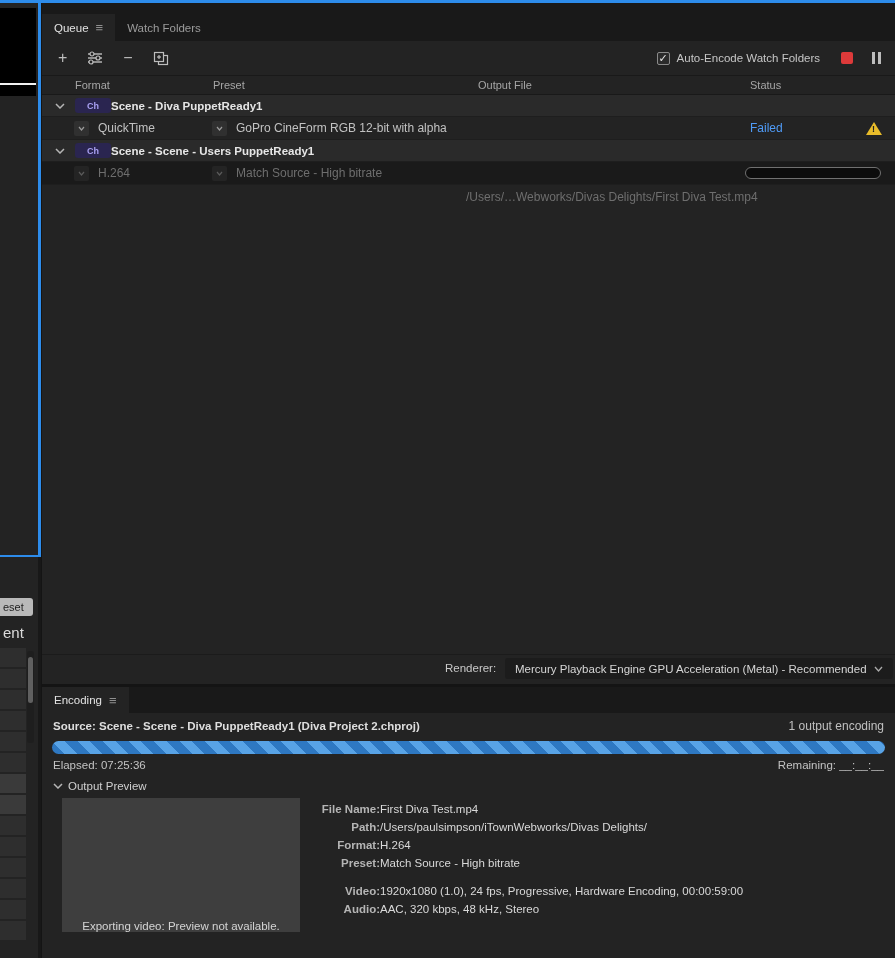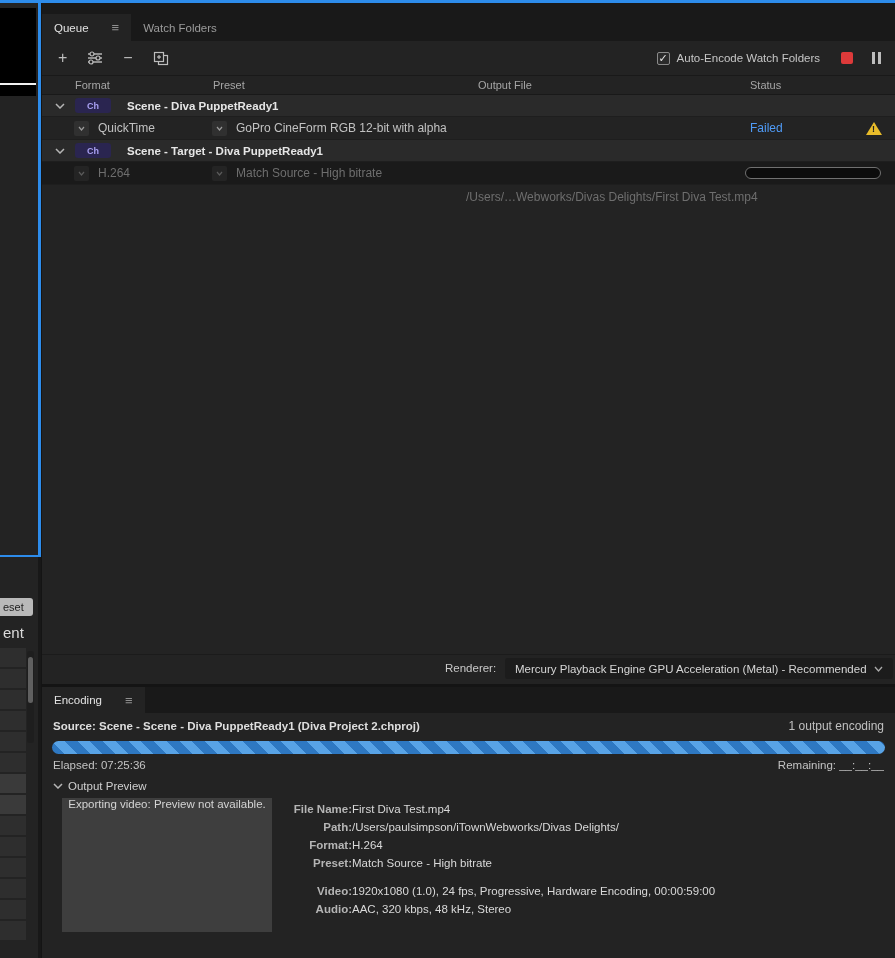--- a/index.html
+++ b/index.html
@@ -23,21 +23,21 @@
   .mini-row { height:21px; background:#2e2e2e; border-bottom:2px solid #232323; }
   .mini-row.lite { background:#3a3a3a; }
   .mini-scroll { position:absolute; top:648px; left:27px; width:7px; height:92px; background:#1e1e1e; border-radius:3px; }
   .mini-thumb { position:absolute; top:6px; left:1px; width:5px; height:46px; background:#606060; border-radius:3px; }
   .left-divider { position:absolute; left:38px; top:557px; bottom:0; width:3px; background:#181818; }
 
   
   .queue-panel { position:absolute; left:42px; top:3px; width:853px; height:681px; background:#232323; }
   .tabstrip { height:38px; background:#191919; display:flex; align-items:flex-end; }
   .tabstrip.short { height:26px; }
-  .tab { height:27px; display:flex; align-items:center; gap:23px; padding:0 12px; font-size:11.5px; color:#9b9b9b; }
+  .tab { height:27px; display:flex; align-items:center; gap:7px; padding:0 12px; font-size:11.5px; color:#9b9b9b; }
   .tabstrip.short .tab { height:26px; }
   .tab.active { background:#232323; color:#e2e2e2; }
   .menu-glyph { font-size:13px; color:#8f8f8f; }
 
   .toolbar { height:34px; background:#232323; display:flex; align-items:center; padding-left:16px; gap:20px; position:relative; }
   .tool-glyph { color:#bdbdbd; font-size:16px; line-height:16px; cursor:default; }
   .tool-svg { display:flex; align-items:center; }
   .toolbar-right { position:absolute; right:14px; top:0; height:34px; display:flex; align-items:center; gap:15px; }
   .cbx-wrap { display:flex; align-items:center; gap:7px; }
   .cbx { width:13px; height:13px; background:#2b2b2b; border:1px solid #8a8a8a; border-radius:2px;
@@ -49,21 +49,21 @@
 
   .col-header { position:relative; height:20px; border-top:1px solid #191919; border-bottom:1px solid #191919;
                 font-size:11px; color:#a6a6a6; }
   .col-header span { position:absolute; top:3px; }
   .col-fmt { left:33px; } .col-preset { left:171px; } .col-out { left:436px; } .col-status { left:708px; }
 
   .grp { position:relative; height:22px; background:#2a2a2a; display:flex; align-items:center; border-bottom:1px solid #1e1e1e; }
   .grp .chev { margin-left:13px; display:flex; }
   .chbadge { width:36px; height:15px; margin-left:10px; background:#2a2550; color:#a9a0f2; border-radius:3px;
              font-size:9px; font-weight:700; display:flex; align-items:center; justify-content:center; }
-  .grp-title { margin-left:16px; font-size:11.5px; font-weight:700; color:#e6e6e6; }
+  .grp-title { margin-left:0; font-size:11.5px; font-weight:700; color:#e6e6e6; }
 
   .itm { position:relative; height:23px; background:#232323; border-bottom:1px solid #1e1e1e; font-size:12px; }
   .itm .cell { position:absolute; top:4px; white-space:nowrap; }
   .dd { position:absolute; top:4px; width:15px; height:15px; background:#303030; border-radius:2px;
         display:flex; align-items:center; justify-content:center; }
   .dd1 { left:32px; } .dd2 { left:170px; }
   .c-fmt { left:56px; color:#c2c2c2; } .c-preset { left:194px; color:#c2c2c2; }
   .c-out { left:424px; color:#cfcfcf;margin-top:24px; } .c-status { left:708px; }
   .failed { color:#4f9bf7; }
   .warn { position:absolute; right:13px; top:5px; width:0; height:0;
@@ -86,21 +86,21 @@
   .encoding-panel { position:absolute; left:42px; top:687px; width:853px; height:271px; background:#232323; }
   .src-row { height:26px; display:flex; align-items:center; padding:0 11px;gap:12px; }
   .src-text { font-size:11.5px; font-weight:700; color:#dedede; }
   .out-count { margin-left:auto; font-size:12px; color:#c0c0c0; }
   .prog { margin:2px 10px 0 10px; height:13px; border-radius:7px;
           background:repeating-linear-gradient(45deg,#2e78c2 0 9px,#58a3e6 9px 18px); }
   .times-row { height:22px; display:flex; align-items:center; padding:0 11px; font-size:11.5px; color:#c3c3c3; }
   .remaining { margin-left:auto; }
   .section-hdr { height:20px; display:flex; align-items:center; gap:5px; padding:0 11px; font-size:11.5px; color:#cfcfcf; }
   .enc-content { display:flex; padding:2px 10px 0 20px; gap:16px; }
-  .preview-box { width:210px; height:134px; background:#3e3e3e; display:flex; align-items:flex-start; justify-content:center; }
+  .preview-box { width:238px; height:134px; background:#3e3e3e; display:flex; align-items:flex-end; justify-content:center; }
   .preview-msg { font-size:11.5px; color:#d4d4d4; }
   .details { font-size:11.5px; padding-top:2px; }
   .drow { line-height:18px; white-space:nowrap; }
   .drow.gap { margin-top:10px; }
   .dlabel { display:inline-block; width:64px; text-align:right; font-weight:700; color:#b5b5b5; }
   .dvalue { color:#d9d9d9; }
 
   svg.chev-svg { display:block; }
 </style>
 </head>
@@ -222,21 +222,21 @@
       <span class="warn"></span>
     </div>
 
     <div class="grp">
       <span class="chev">
         <svg class="chev-svg" width="10" height="6" viewBox="0 0 10 6">
             <path d="M1 1 L5 5 L9 1" stroke="#b5b5b5" stroke-width="1.5" fill="none"></path>
           </svg>
       </span>
       <span class="chbadge">Ch</span>
-      <span class="grp-title">Scene - Target - Diva PuppetReady1</span>
+      <span class="grp-title">Scene - Scene - Users PuppetReady1</span>
     </div>
 
     <div class="itm dim">
       <span class="dd dd1">
         <svg class="chev-svg" width="7" height="5" viewBox="0 0 7 5">
             <path d="M1 1 L3.5 4 L6 1" stroke="#5a5a5a" stroke-width="1.2" fill="none"></path>
           </svg>
       </span>
       <span class="cell c-fmt">H.264</span>
       <span class="dd dd2">

